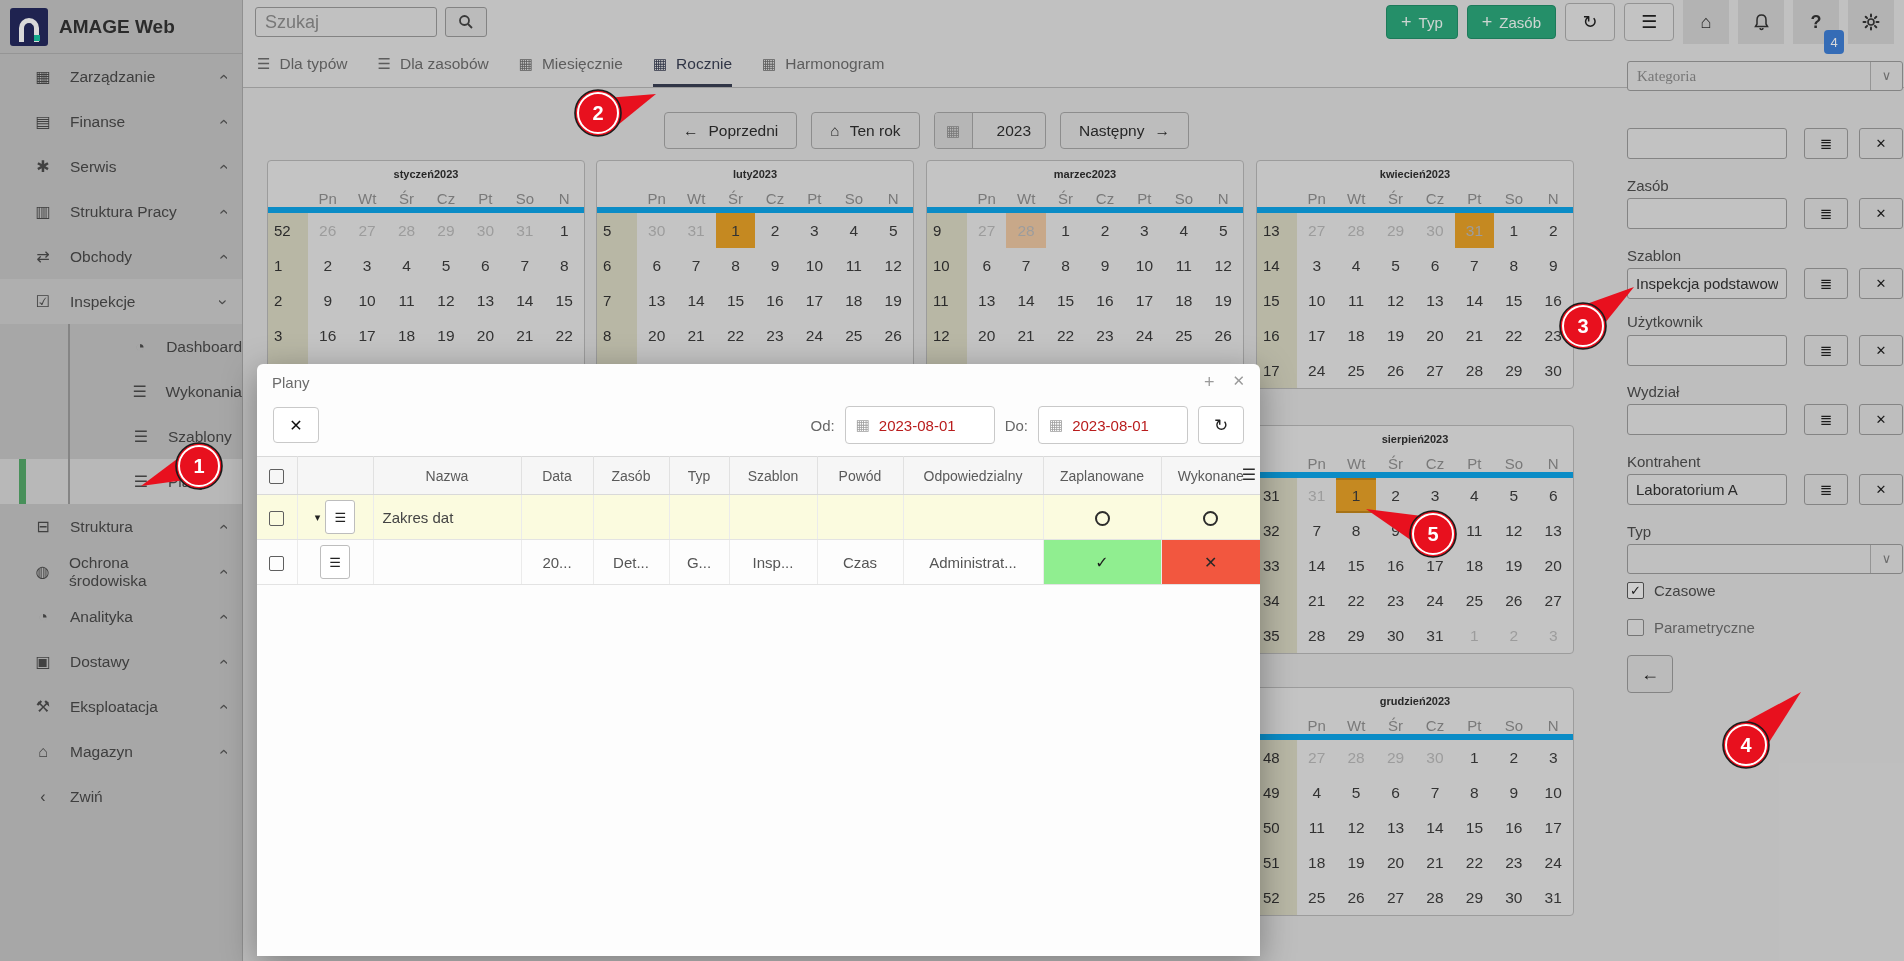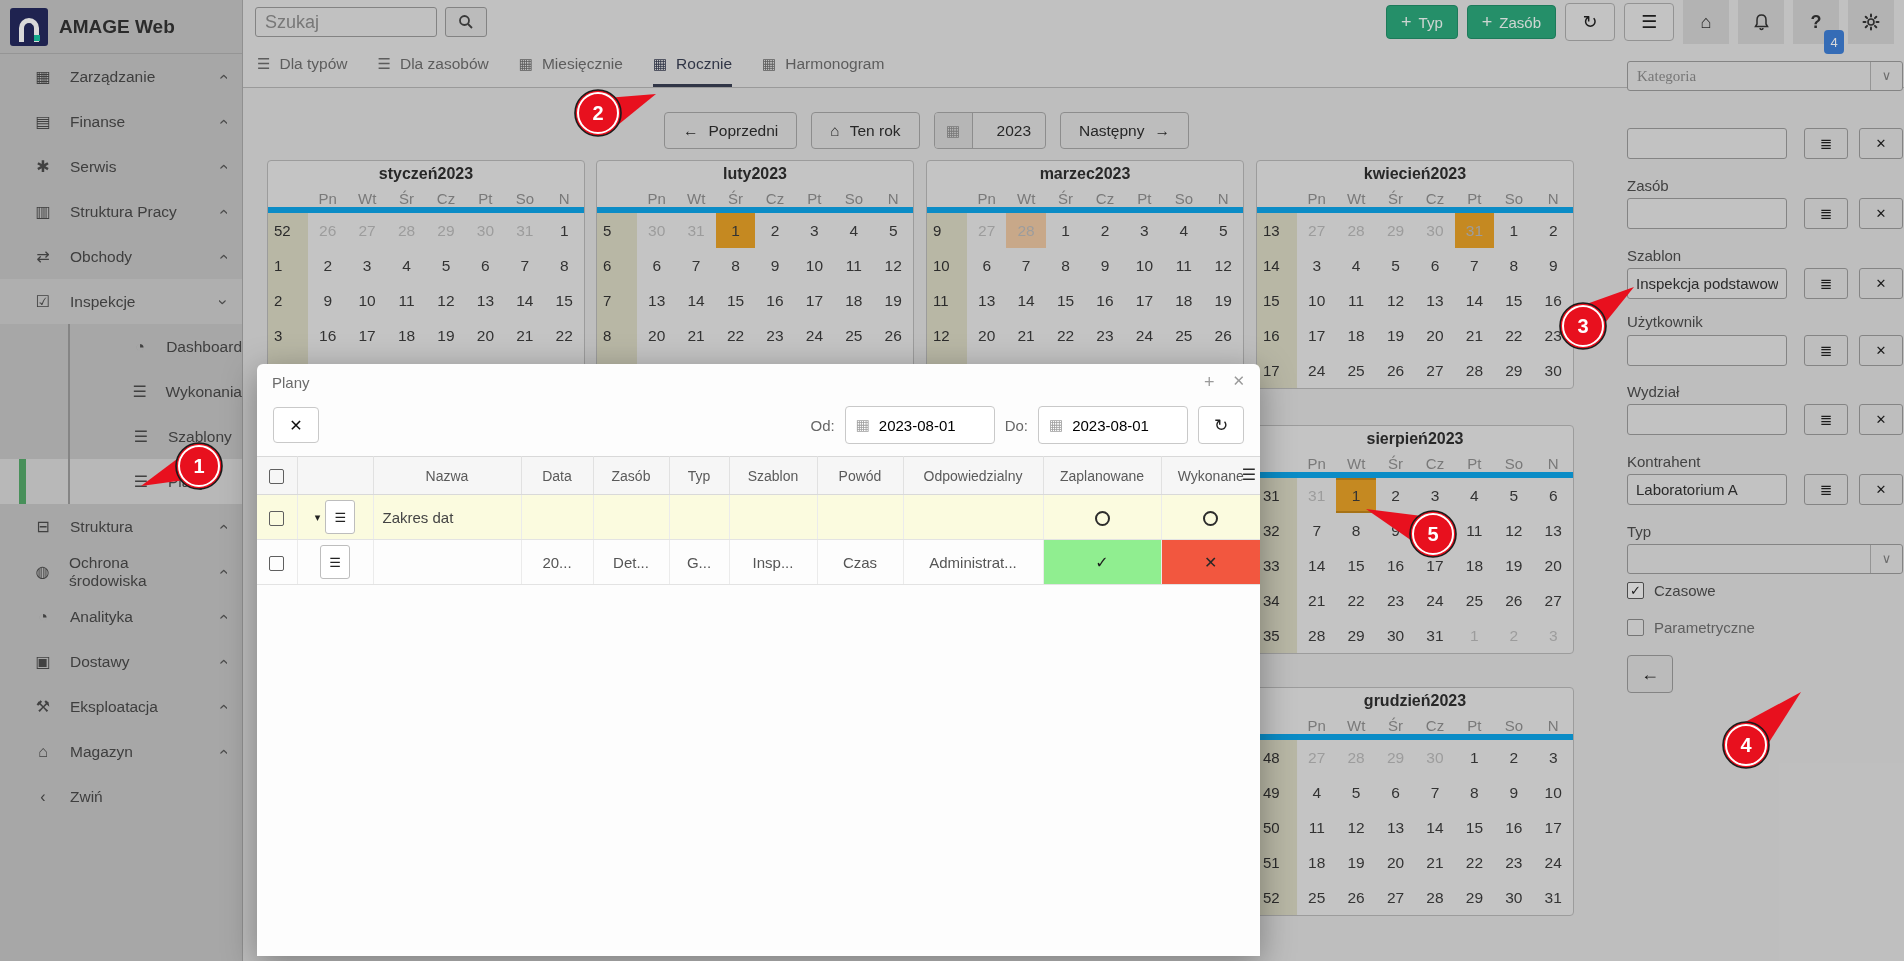--- a/index.html
+++ b/index.html
@@ -69,21 +69,21 @@
     padding:0 18px; cursor:pointer; }
   .btn-year { padding:0; overflow:hidden; }
   .yseg-icon { width:38px; align-self:stretch; display:flex; align-items:center;
     justify-content:center; border-right:1px solid #a6a6a6; color:#8d8d8d;
     background:#d6d6d6; font-size:15px; }
   .yseg-val { padding:0 14px; }
 
   
   .month-card { position:absolute; width:318px; background:#e7e7e7;
     border:1px solid #b8b8b8; border-radius:4px; overflow:hidden; z-index:3; }
-  .cal-title { height:26px; line-height:26px; text-align:center; font-size:16px;
+  .cal-title { height:26px; line-height:26px; text-align:center; font-size:11px;
     font-weight:600; color:#2f2f2f; }
   .cal-dayhead { display:flex; height:26px; border-bottom:6px solid #0ea5e9; }
   .cal-dayhead .sp { width:40px; }
   .cal-dayhead .dh { flex:1; text-align:center; color:#8f8f8f; font-size:15px;
     line-height:24px; }
   .cal-week { display:flex; height:35px; }
   .wnum { width:40px; background:#d9d7c2; color:#333; font-size:15px; line-height:35px;
     padding-left:6px; }
   .day { flex:1; text-align:center; line-height:35px; font-size:15.5px; color:#3d3d3d;
     cursor:pointer; }
@@ -107,21 +107,21 @@
   .m-plus { font-size:18px; cursor:pointer; }
   .m-x { font-size:15px; cursor:pointer; }
   .m-toolbar { display:flex; align-items:center; padding:6px 16px 10px 16px; gap:12px; }
   .m-close { width:46px; height:36px; background:#fff; border:1px solid #c9c9c9;
     border-radius:4px; font-size:16px; font-weight:bold; color:#111; }
   .m-right { margin-left:auto; display:flex; align-items:center; gap:10px; }
   .m-lab { color:#666; font-size:15px; }
   .dategrp { display:flex; align-items:center; height:38px; background:#fff;
     border:1px solid #c9c9c9; border-radius:4px; padding:0 10px; gap:9px; width:150px; }
   .cal-glyph { color:#a0a0a0; font-size:15px; }
-  .m-date { color:#000000; font-size:15px; }
+  .m-date { color:#b91c1c; font-size:15px; }
   .m-refresh { width:46px; height:38px; background:#fff; border:1px solid #c9c9c9;
     border-radius:4px; font-size:17px; color:#222; }
   .tbl-wrap { position:relative; margin-top:2px; }
   table.plans { width:100%; border-collapse:collapse; table-layout:fixed; }
   .plans th { height:38px; background:#f6f6f6; color:#5a5a5a; font-size:14px;
     font-weight:400; border-top:1px solid #d9d9d9; border-bottom:1px solid #d9d9d9;
     border-right:1px solid #e1e1e1; text-align:center; white-space:nowrap;
     overflow:hidden; }
   .plans td { height:45px; border-bottom:1px solid #e3e3e3; border-right:1px solid #ebebeb;
     font-size:15px; color:#555; text-align:center; overflow:hidden; white-space:nowrap; }

